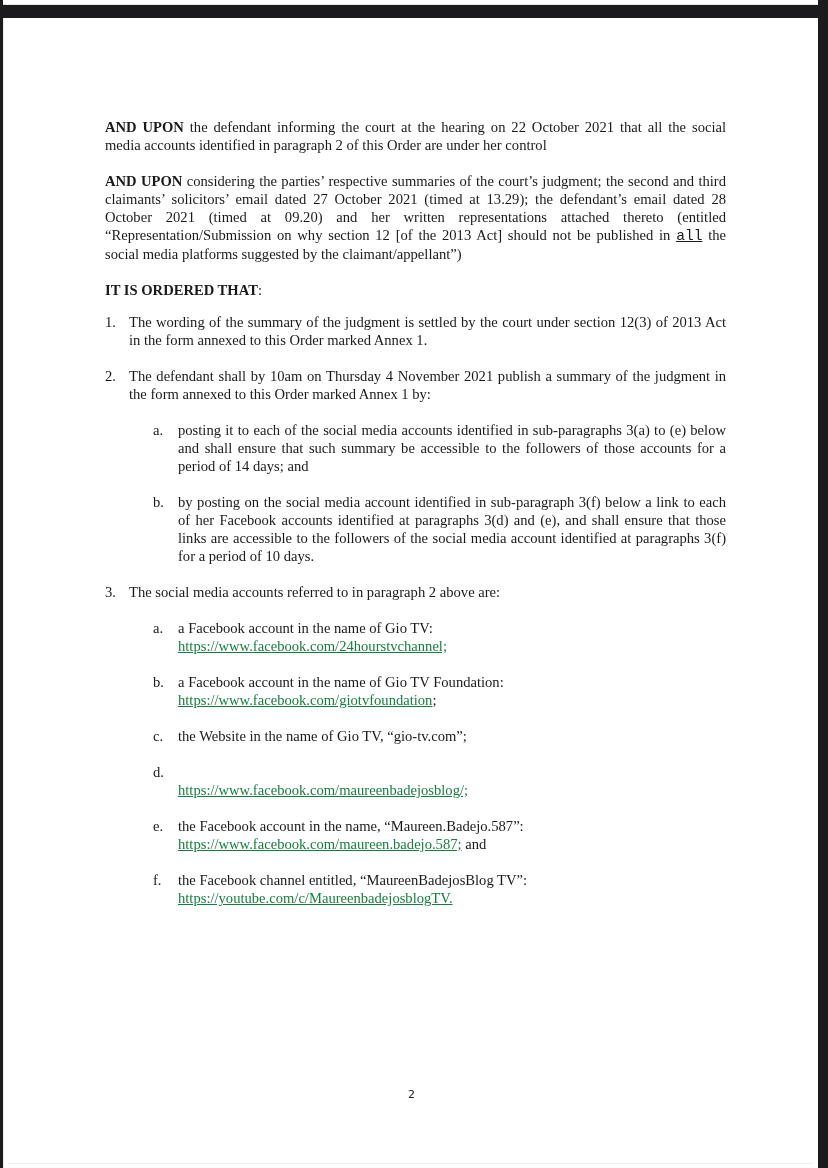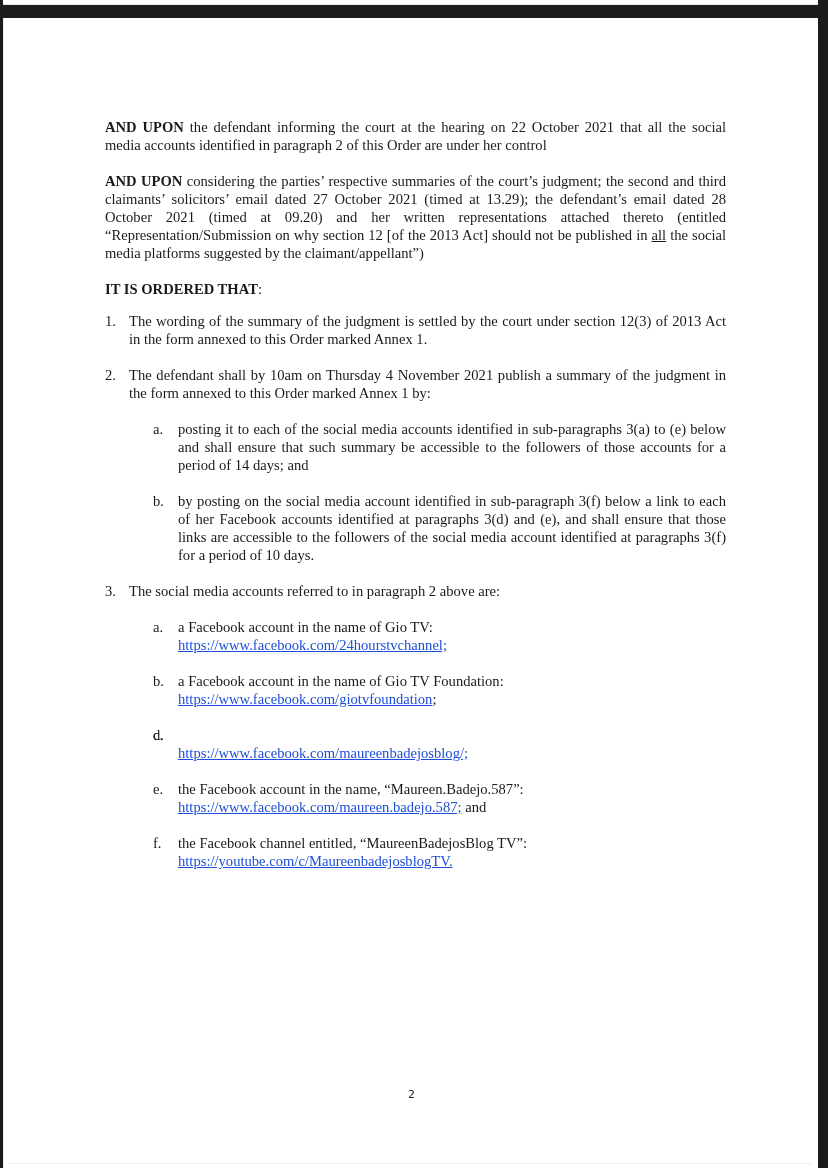--- a/index.html
+++ b/index.html
@@ -77,25 +77,25 @@
       margin: 0 0 18px 0;
       text-align: justify;
     }
     .subitem .letter {
       position: absolute;
       left: 24px;
       top: 0;
     }
     .sublist.accounts .subitem { text-align: left; }
     .link {
-      color: #1d4ed8;
+      color: #15803d;
       text-decoration: underline;
       cursor: pointer;
     }
-    u.ul { text-decoration: underline; }
+    u.ul { text-decoration: underline; font-family: Liberation Mono, monospace; }
     .page-number {
       position: absolute;
       left: 0;
       width: 815px;
       top: 1070px;
       text-align: center;
       font-family: "DejaVu Sans", "Liberation Sans", sans-serif;
       font-size: 11px;
       color: #222;
     }
@@ -165,20 +165,21 @@
             </div>
 
             <div class="subitem">
               <span class="letter">b.</span>
               <span>a Facebook account in the name of Gio TV Foundation:</span><br>
               <a class="link">https://www.facebook.com/giotvfoundation</a><span>;</span>
             </div>
 
             <div class="subitem">
               <span class="letter">c.</span>
+              <span>the Website in the name of Gio TV, “gio-tv.com”;</span>
             </div>
 
             <div class="subitem">
               <span class="letter">d.</span>
               <br>
               <a class="link">https://www.facebook.com/maureenbadejosblog/;</a><span></span>
             </div>
 
             <div class="subitem">
               <span class="letter">e.</span>

